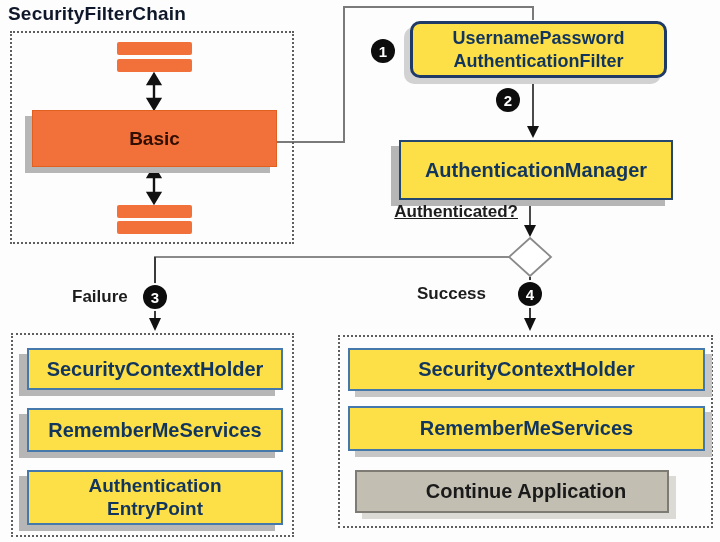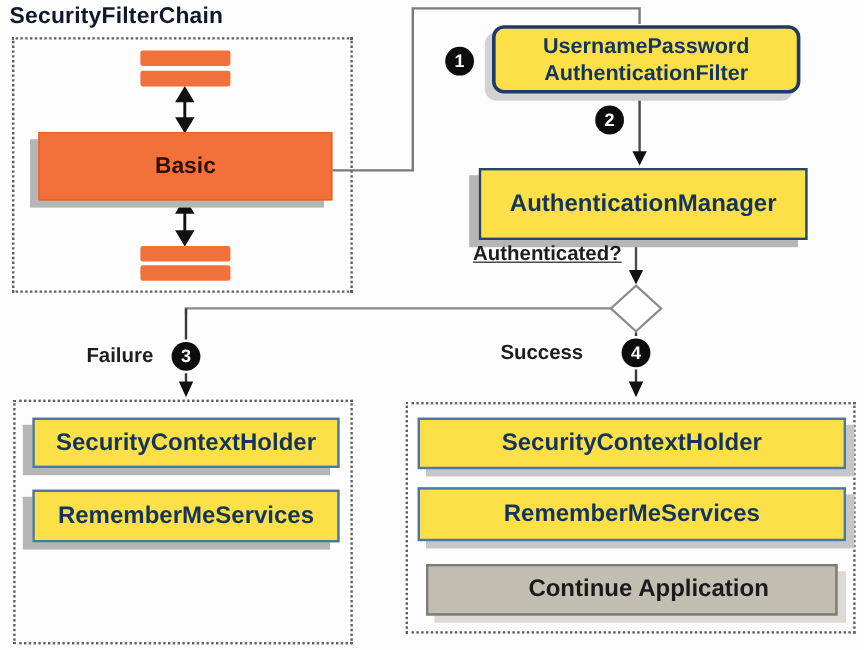--- a/index.html
+++ b/index.html
@@ -126,25 +126,29 @@
   <div class="abs flow-label" style="left:417px;top:284px;">Success</div>
   <div class="abs step-badge" style="left:518px;top:282px;">4</div>
 
   <div class="abs dashed-box" style="left:11px;top:333px;width:283px;height:204px;"></div>
   <div class="abs blue stack-left" style="left:27px;top:348px;width:256px;height:42px;">
     <span>SecurityContextHolder</span>
   </div>
   <div class="abs blue stack-left" style="left:27px;top:408px;width:256px;height:44px;">
     <span>RememberMeServices</span>
   </div>
+  <div class="abs blue stack-left" style="left:27px;top:470px;width:256px;height:55px;font-size:19px;">
+    <span>Authentication</span>
+    <span>EntryPoint</span>
+  </div>
 
   <div class="abs dashed-box" style="left:338px;top:335px;width:375px;height:193px;"></div>
   <div class="abs blue stack-right" style="left:348px;top:348px;width:357px;height:43px;">
     <span>SecurityContextHolder</span>
   </div>
   <div class="abs blue stack-right" style="left:348px;top:406px;width:357px;height:45px;">
     <span>RememberMeServices</span>
   </div>
-  <div class="abs gray-box" style="left:355px;top:470px;width:343px;height:43px;padding-left:28px;">
+  <div class="abs gray-box" style="left:355px;top:470px;width:314px;height:43px;padding-left:28px;">
     <span>Continue Application</span>
   </div>
 
 </div>
 
 </body></html>

